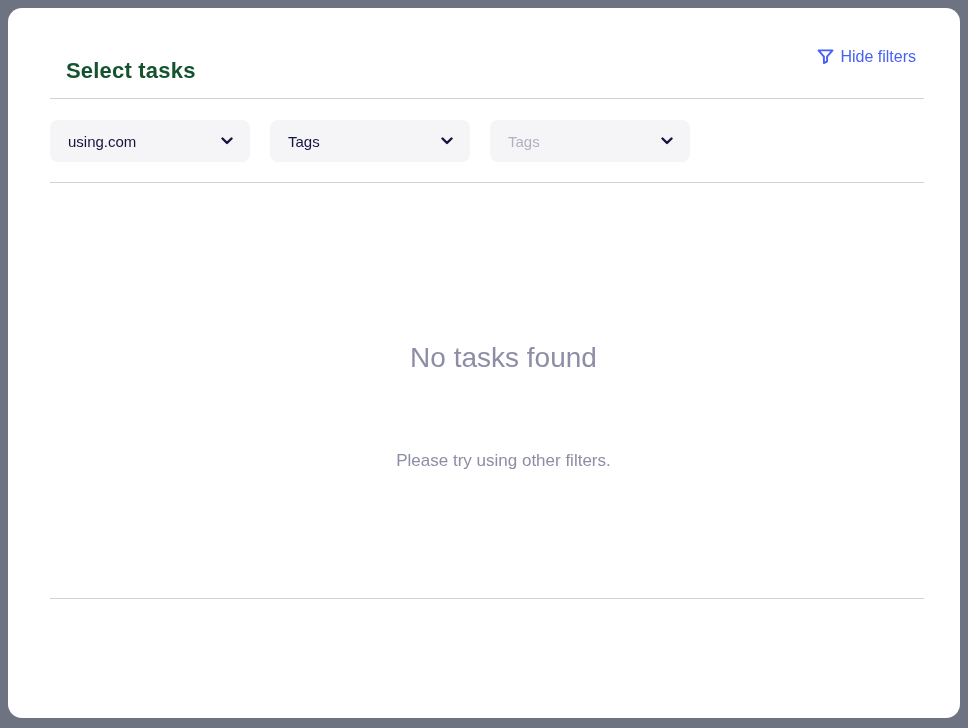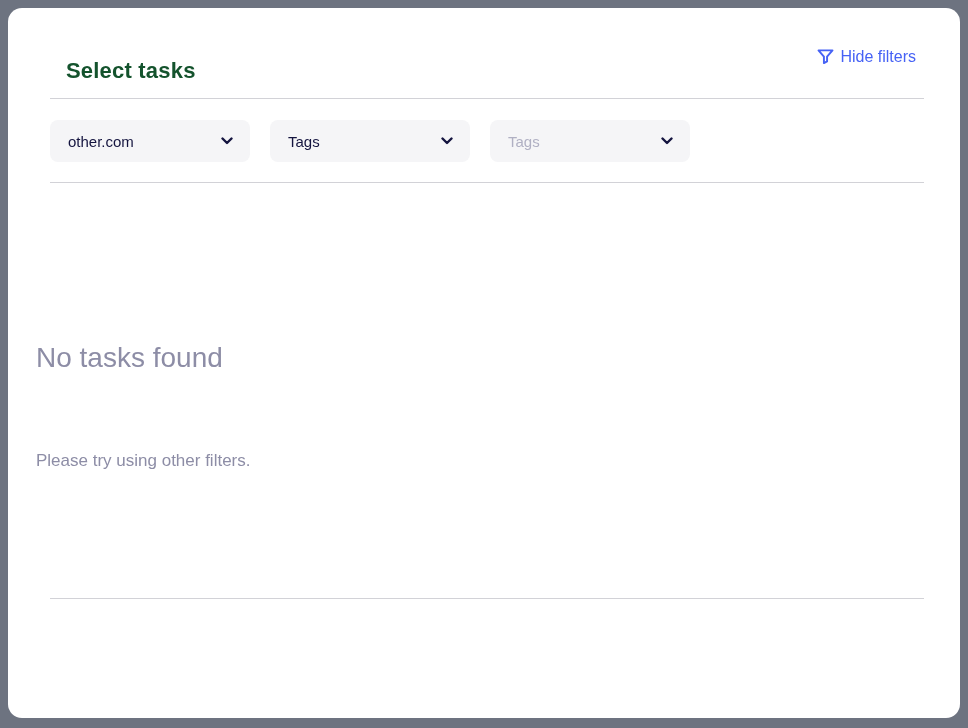--- a/index.html
+++ b/index.html
@@ -90,24 +90,24 @@
   .dropdown.is-placeholder .dd-label {
     color: #b0b0c3;
   }
   .dropdown .chev {
     display: inline-flex;
     align-items: center;
     pointer-events: none;
   }
   .empty-state {
     position: absolute;
-    left: 1px;
+    left: 12px;
     right: 0;
     top: 333px;
-    text-align: left;
+    text-align: center;
     padding-left: 27px;
   }
   .empty-title {
     font-size: 28px;
     line-height: 34px;
     color: #8d8da6;
     font-weight: 400;
   }
   .empty-subtitle {
     font-size: 17px;
@@ -130,21 +130,21 @@
       </svg>
     </span>
     <span>Hide filters</span>
   </button>
 
   <div class="divider divider-1"></div>
 
   <div class="filter-row">
 
     <button class="dropdown">
-      <span class="dd-label">other.com</span>
+      <span class="dd-label">using.com</span>
       <span class="chev">
         <svg width="12" height="8" viewBox="0 0 12 8" fill="none" stroke="#14143f" stroke-width="2.4" stroke-linecap="round" stroke-linejoin="round">
           <path d="M1.5 1.5 L6 6 L10.5 1.5"></path>
         </svg>
       </span>
     </button>
 
     <button class="dropdown">
       <span class="dd-label">Tags</span>
       <span class="chev">

